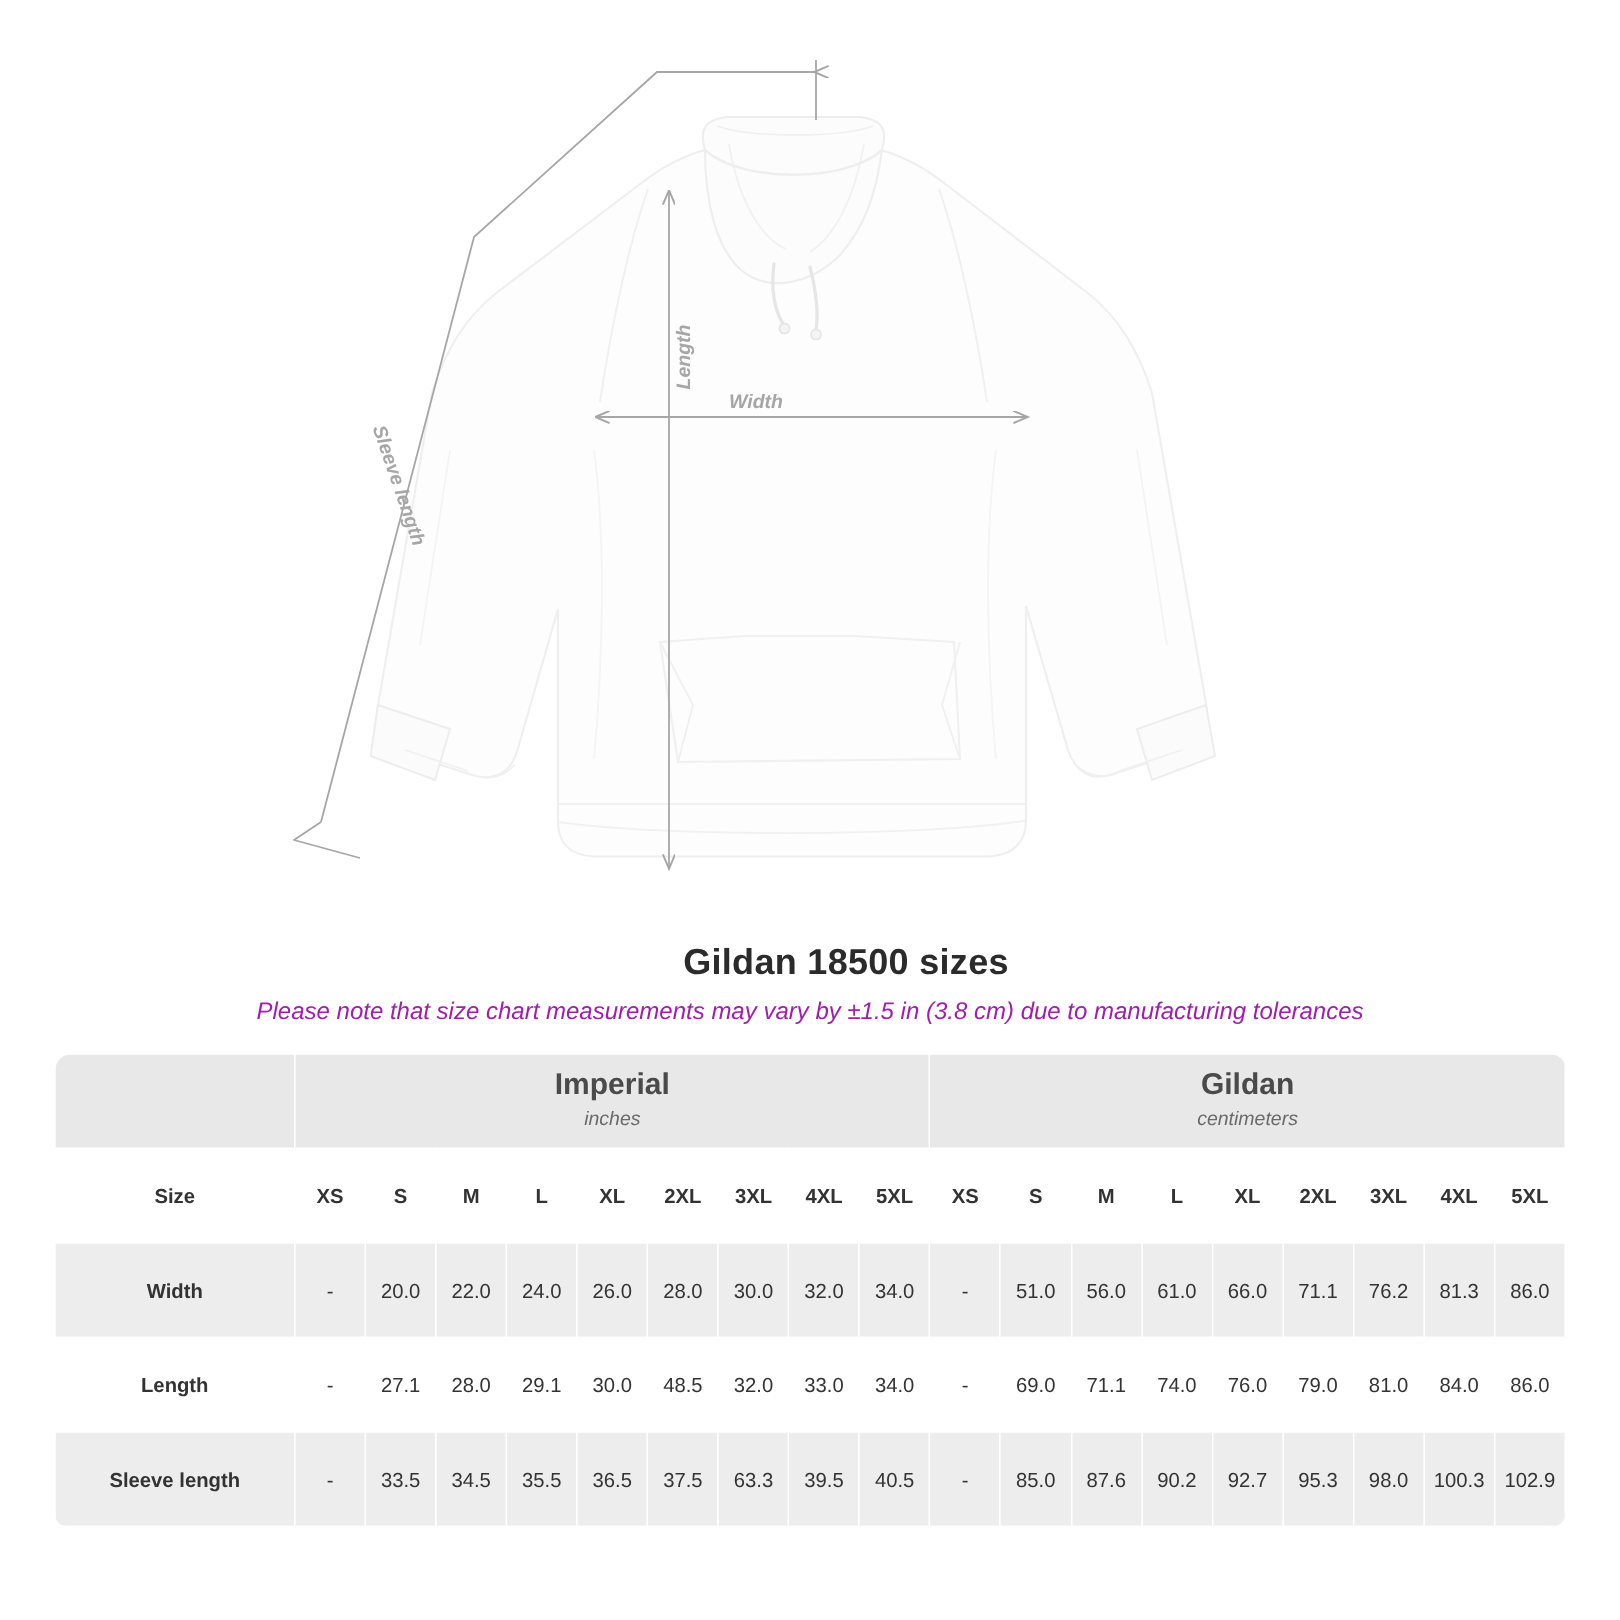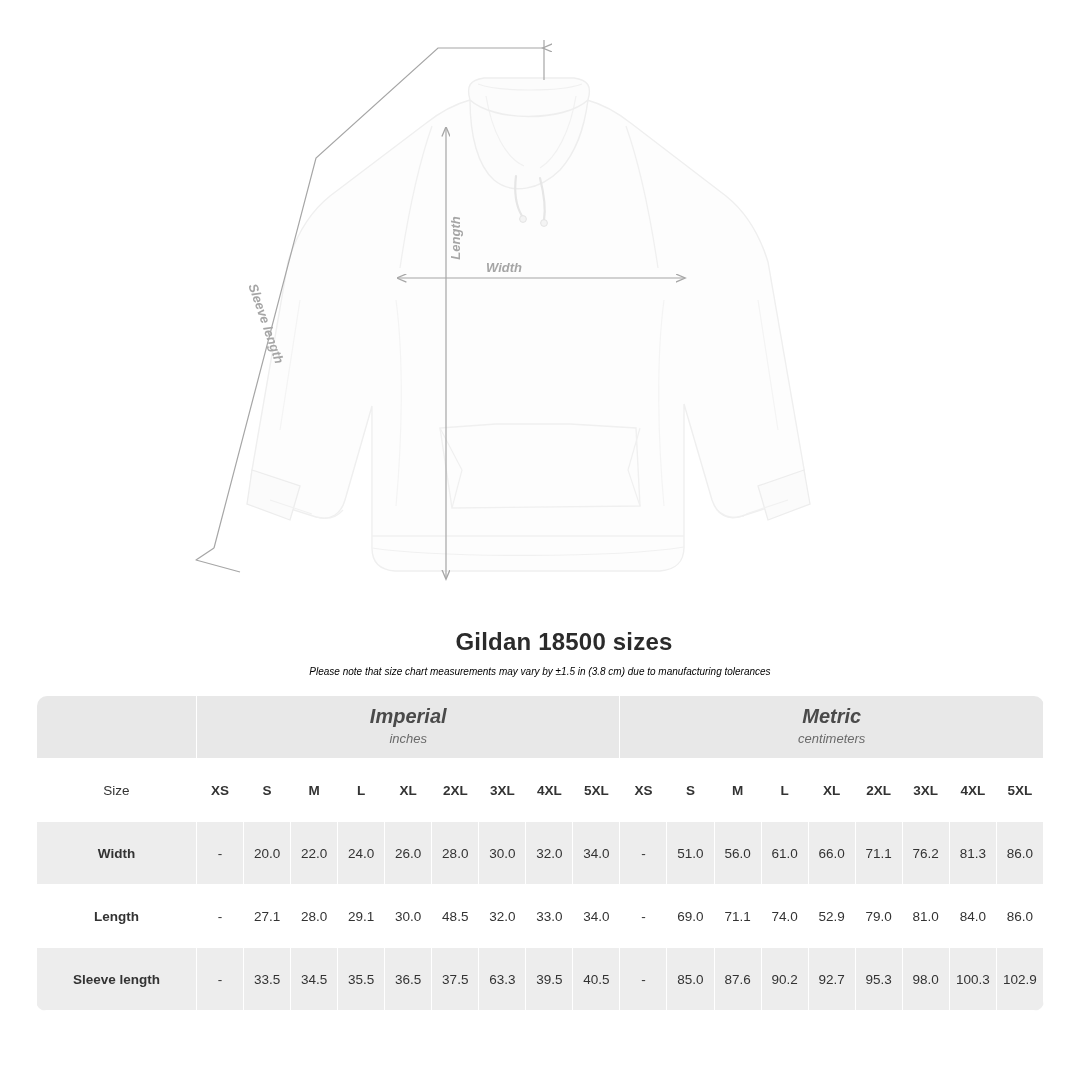--- a/index.html
+++ b/index.html
@@ -38,23 +38,23 @@
     margin-top: 18px;
   }
   .chart-title {
     font-size: 24px;
     font-weight: bold;
     color: #2b2b2b;
     letter-spacing: 0.2px;
     padding-left: 48px;
   }
   .chart-note {
-    font-size: 10px;
+    font-size: 16px;
     font-style: italic;
-    color: #000000;
+    color: #a21caf;
     margin-top: 10px;
   }
 
   
   .table-wrap {
     margin: 18px 36px 0 36px;
     border-radius: 10px;
     overflow: hidden;
   }
   table.size-table {
@@ -72,40 +72,39 @@
     padding: 0;
     height: 62px;
   }
   .unit-header td {
     background: #e8e8e8;
     height: 72px;
     border: none;
   }
   .unit-name {
     font-size: 20px;
-    font-style: italic;
     font-weight: bold;
     color: #4a4a4a;
     line-height: 1.25;
   }
   .unit-sub {
     font-size: 13px;
     font-style: italic;
     color: #6a6a6a;
     line-height: 1.6;
   }
   .col-head td {
     background: #ffffff;
     font-weight: bold;
     font-size: 14px;
     color: #333333;
     height: 58px;
   }
   .col-head td.rowlabel {
-    font-weight: normal;
+    font-weight: bold;
   }
   tr.row-alt td {
     background: #ededed;
   }
   tr.row-plain td {
     background: #ffffff;
   }
   td.rowlabel {
     font-weight: bold;
     font-size: 14px;
@@ -229,21 +228,21 @@
         <col span="18">
       </colgroup>
       <tbody>
         <tr class="unit-header">
           <td class="corner-round-tl"></td>
           <td colspan="9">
             <div class="unit-name">Imperial</div>
             <div class="unit-sub">inches</div>
           </td>
           <td colspan="9" class="corner-round-tr">
-            <div class="unit-name">Metric</div>
+            <div class="unit-name">Gildan</div>
             <div class="unit-sub">centimeters</div>
           </td>
         </tr>
 
         <tr class="col-head">
           <td class="rowlabel">Size</td>
           <td>XS</td>
           <td>S</td>
           <td>M</td>
           <td>L</td>
@@ -293,21 +292,21 @@
           <td>29.1</td>
           <td>30.0</td>
           <td>48.5</td>
           <td>32.0</td>
           <td>33.0</td>
           <td>34.0</td>
           <td>-</td>
           <td>69.0</td>
           <td>71.1</td>
           <td>74.0</td>
-          <td>52.9</td>
+          <td>76.0</td>
           <td>79.0</td>
           <td>81.0</td>
           <td>84.0</td>
           <td>86.0</td>
         </tr>
 
         <tr class="row-alt">
           <td class="rowlabel">Sleeve length</td>
           <td>-</td>
           <td>33.5</td>

